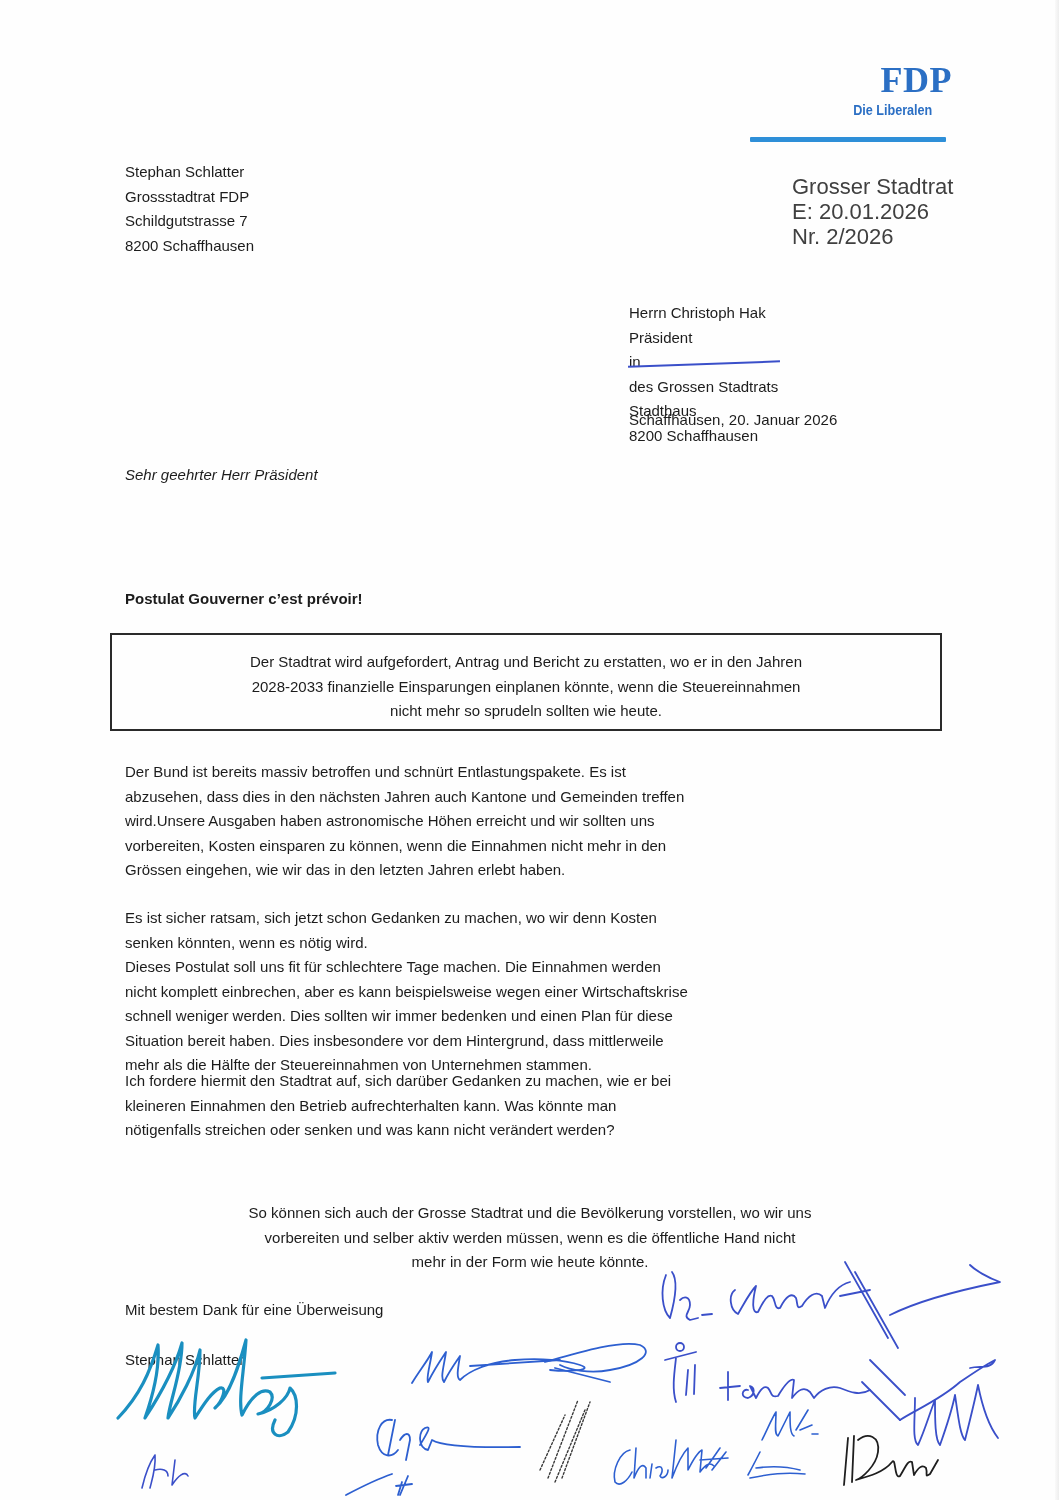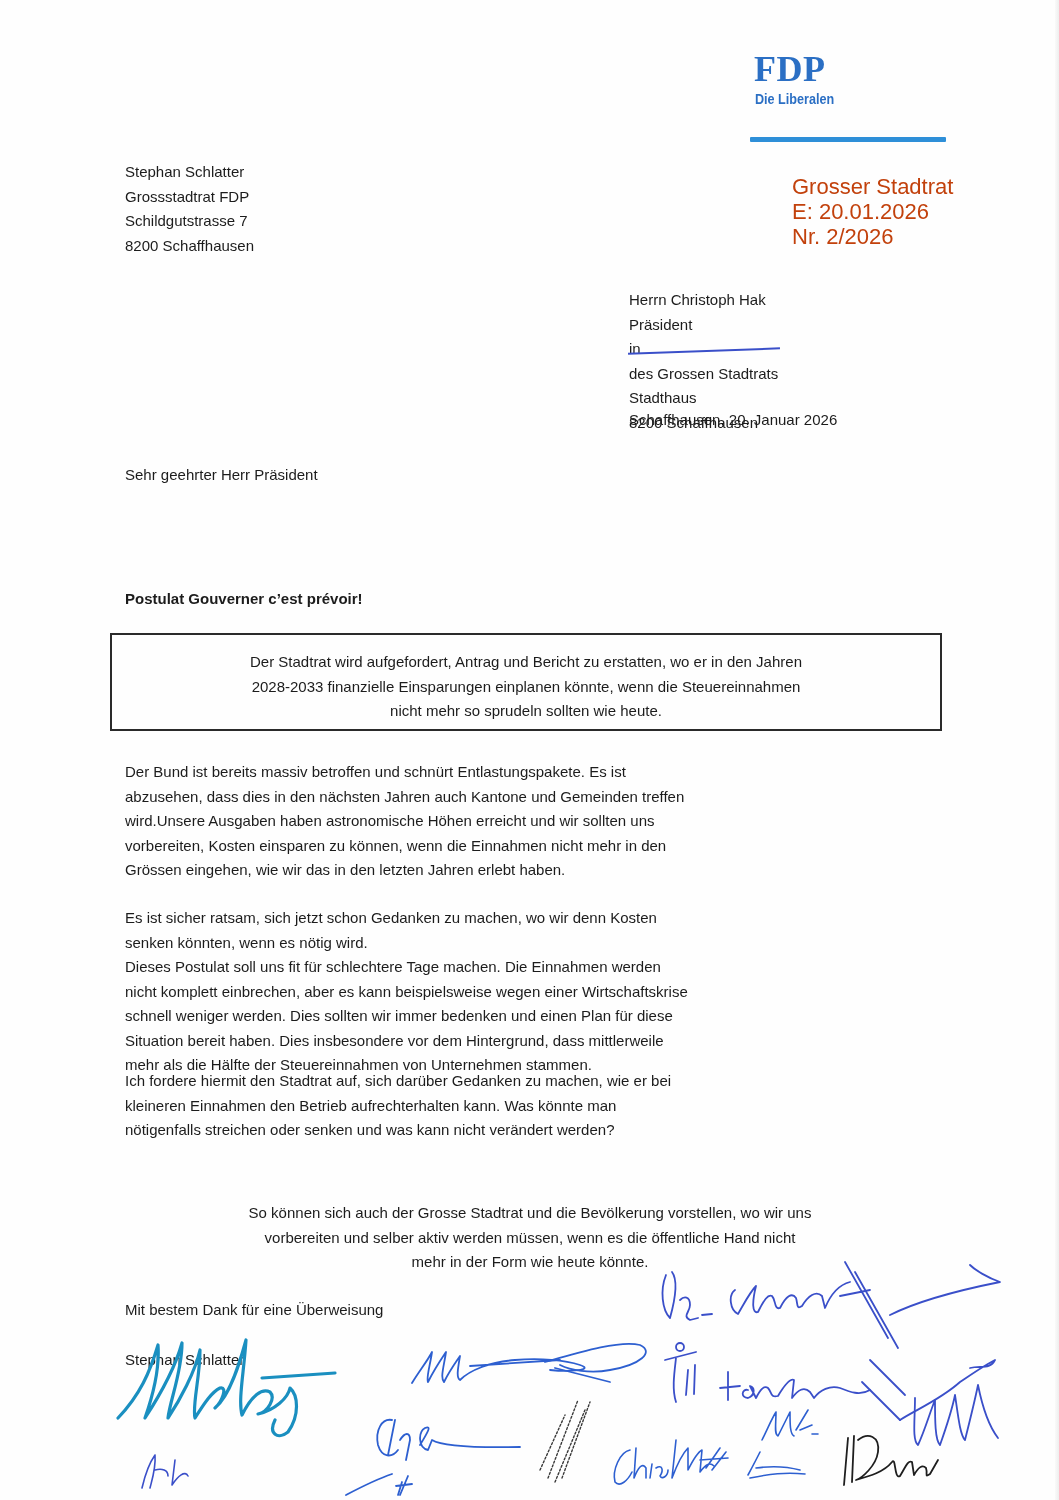--- a/index.html
+++ b/index.html
@@ -25,22 +25,23 @@
     .scan-edge {
       position: absolute;
       right: 0; top: 0;
       width: 4px; height: 1500px;
       background: linear-gradient(to right, #fafafa, #eeeeee);
     }
     
     .logo {
       position: absolute;
       left: 752px;
-      top: 51px;
+      top: 62px;
       width: 200px;
+      text-align: right;
     }
     .logo-main {
       font-family: "Liberation Serif", serif;
       font-weight: bold;
       font-size: 36px;
       line-height: 36px;
       color: #2b6fc4;
       letter-spacing: 0.5px;
       margin-left: 2px;
     }
@@ -73,26 +74,26 @@
       position: absolute;
       left: 125px;
       top: 160px;
     }
     .stamp {
       position: absolute;
       left: 792px;
       top: 174px;
       font-size: 22px;
       line-height: 25px;
-      color: #c2410c;
+      color: #404040;
     }
     .recipient {
       position: absolute;
       left: 629px;
-      top: 288px;
+      top: 301px;
     }
     .strike {
       position: relative;
       display: inline-block;
     }
     .strike::after {
       content: "";
       position: absolute;
       left: -1px; right: -2px;
       top: 55%;
@@ -103,20 +104,21 @@
     .date-line {
       position: absolute;
       left: 629px;
       top: 408px;
       text-align: right;
     }
     .salutation {
       position: absolute;
       left: 125px;
       top: 463px;
+      font-style: italic;
     }
     .request {
       position: absolute;
       left: 125px;
       top: 512px;
     }
     .postulat-title {
       position: absolute;
       left: 125px;
       top: 587px;

